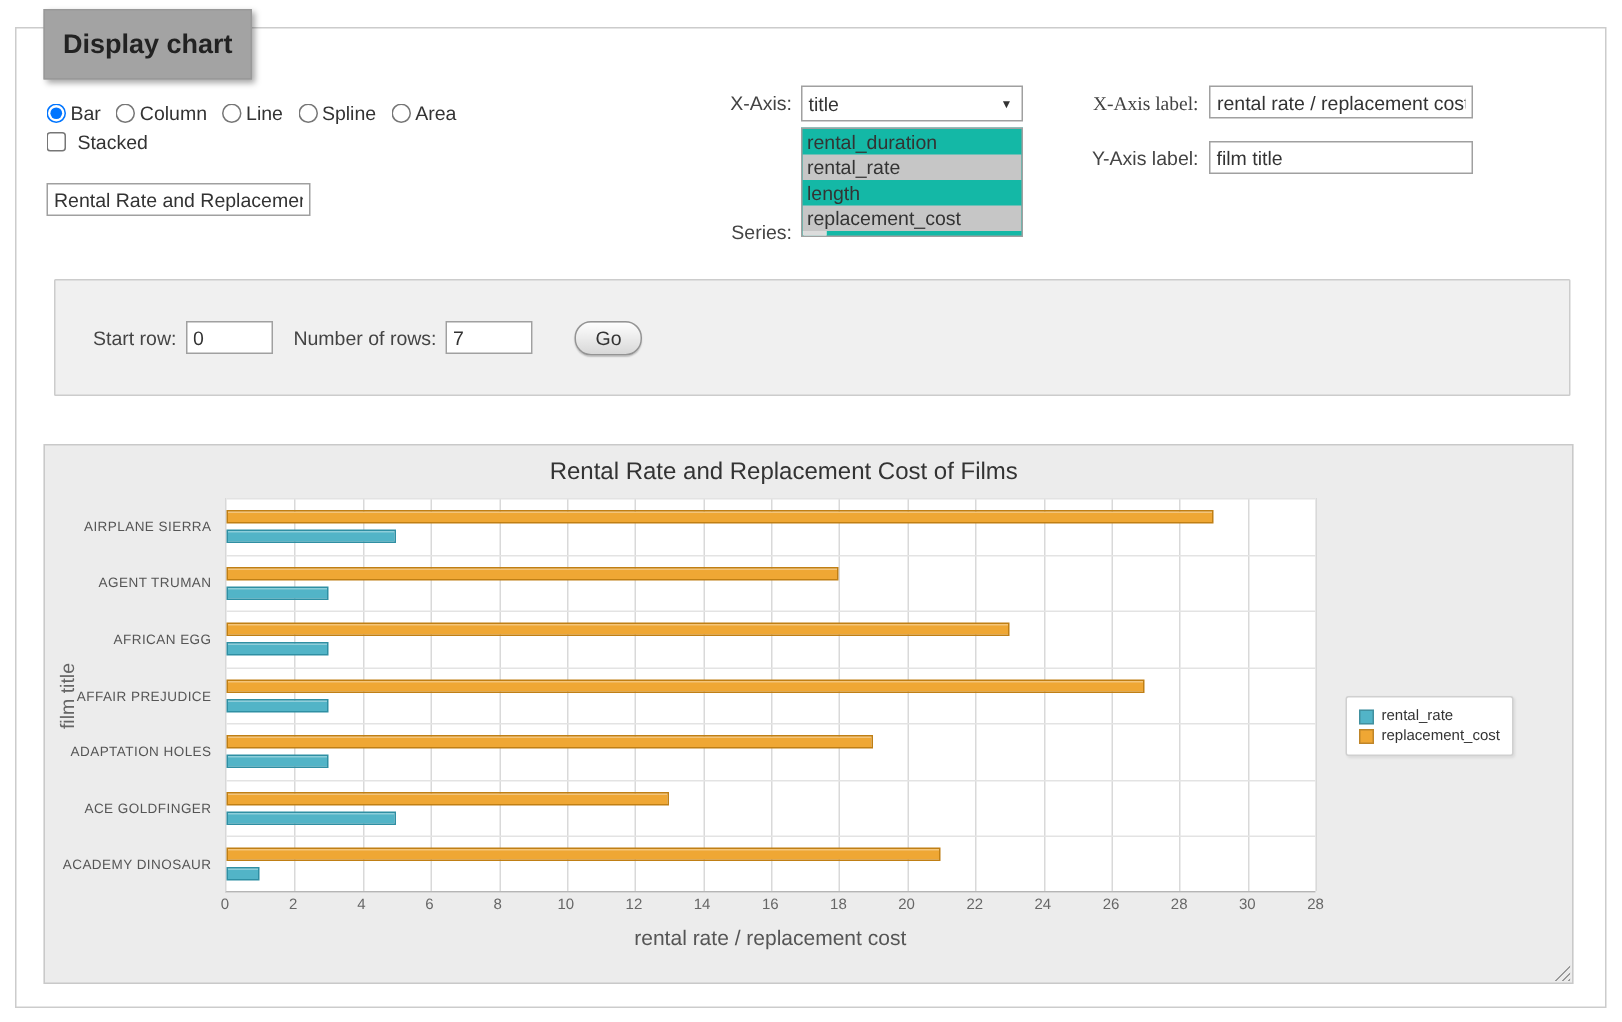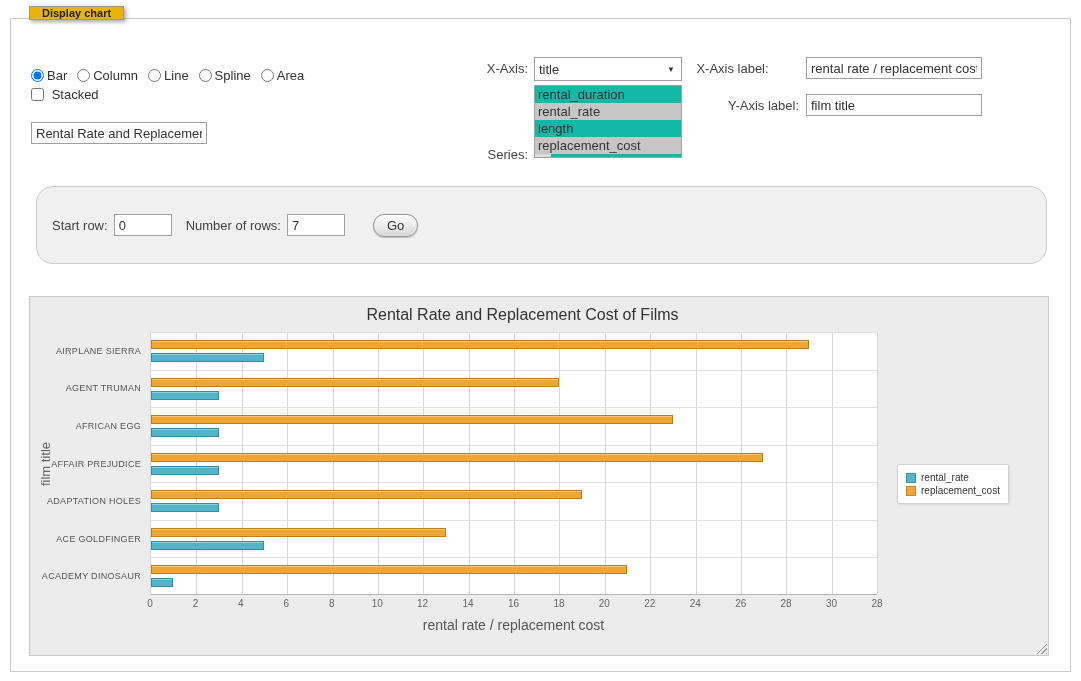--- a/index.html
+++ b/index.html
@@ -1,53 +1,53 @@
 <!DOCTYPE html>
 <html><head>
 <meta charset="utf-8">
 <style>
   * { box-sizing: border-box; }
   html,body { margin:0; padding:0; background:#fff; font-family:"Liberation Sans", sans-serif; font-size:13px; color:#333; }
 
   .outer-fieldset { position:relative; margin:18px 10px 0 10px; border:1px solid #ccc; height:654px; background:#fff; }
-  .legend-box { position:absolute; top:-13px; left:18px; background:#eab308; border:1px solid #999; padding:0 12px; font-weight:bold; font-size:11px; color:#222; box-shadow:2px 2px 4px rgba(0,0,0,.35); }
+  .legend-box { position:absolute; top:-13px; left:18px; background:#a3a3a3; border:1px solid #999; padding:12px 12px; font-weight:bold; font-size:18px; color:#222; box-shadow:2px 2px 4px rgba(0,0,0,.35); }
 
   
   .radio-row { position:absolute; left:20px; top:36px; white-space:nowrap;margin-top:13px; }
   .radio-item { margin-right:10px; }
   .radio-item input { vertical-align:-2px; margin:0 3px 0 0; }
   .stacked-row { position:absolute; left:20px; top:68px; }
   .stacked-row input { vertical-align:-2px; margin:0 4px 0 0; }
   input[type=text] { border:1px solid #a0a0a0; height:22px; padding:1px 4px; font-family:"Liberation Sans",sans-serif; font-size:13px; color:#333; background:#fff; }
   .title-input { position:absolute; left:20px; top:103px; width:176px; }
   .lab { position:absolute; color:#444; }
   .xaxis-label-text { left:420px; top:42px; width:97px; text-align:right; }
   .series-label-text { left:420px; top:128px; width:97px; text-align:right; }
-  .xlabel-text { left:655px; top:42px; width:133px; text-align:center; }
+  .xlabel-text { left:655px; top:42px; width:133px; text-align:right;font-family:Liberation Serif, serif; }
   .ylabel-text { left:655px; top:79px; width:133px; text-align:right; }
   .xlabel-input { position:absolute; left:795px; top:38px; width:176px; }
   .ylabel-input { position:absolute; left:795px; top:75px; width:176px; }
 
   .fake-select { position:absolute; left:523px; top:38px; width:148px; height:24px; border:1px solid #a0a0a0; background:#fff; display:flex; align-items:center; padding:0 4px; cursor:default; }
   .fake-select .val { flex:1; }
   .fake-select .arrow { font-size:8px; color:#333; padding-right:2px; }
 
   .listbox { position:absolute; left:523px; top:66px; width:148px; height:73px; border:1px solid #a0a0a0; background:#14b8a6; display:flex; overflow:hidden;flex-direction:column; }
   .lb-options { flex:1; }
   .lb-option { height:17px; line-height:17px; padding-left:3px; white-space:nowrap; overflow:hidden; }
   .lb-option.sel { background:#c6c6c6; }
   .lb-scrollbar { width:16px; background:#f1f1f1; border-left:1px solid #e0e0e0; position:relative; }
   .sb-btn { height:15px; display:flex; align-items:center; justify-content:center; background:#f1f1f1; }
   .sb-btn.down { position:absolute; bottom:0; left:0; right:0; background:#dcdcdc; }
   .tri-up { width:0;height:0;border-left:3px solid transparent;border-right:3px solid transparent;border-bottom:4px solid #555; }
   .tri-down { width:0;height:0;border-left:3px solid transparent;border-right:3px solid transparent;border-top:4px solid #555; }
   .sb-thumb { position:absolute; top:15px; left:2px; width:12px; height:20px; background:#c1c1c1; border-radius:1px; }
 
   
-  .rows-panel { position:absolute; left:25px; top:167px; width:1011px; height:78px; background:#f0f0f0; border:1px solid #ccc; border-radius:17px; display:flex; align-items:center; padding-left:15px; }
+  .rows-panel { position:absolute; left:25px; top:167px; width:1011px; height:78px; background:#f0f0f0; border:1px solid #ccc; border-radius:1px; display:flex; align-items:center; padding-left:25px; }
   .rows-panel label { color:#444; margin-right:6px; }
   .rows-panel input[type=text] { width:58px; margin-right:14px; }
   .go-button { margin-left:14px; font-family:"Liberation Sans",sans-serif; font-size:13px; color:#333; background:linear-gradient(180deg,#fefefe,#d8d8d8); border:1px solid #949494; border-radius:11px; padding:3px 13px; box-shadow:0 1px 1px rgba(0,0,0,.2); cursor:pointer; }
 
   
   .chart-panel { position:absolute; left:18px; top:277px; width:1020px; height:360px; background:#ececec; border:1px solid #c9c9c9; }
   .chart-title { position:absolute; left:0; top:9px; width:985px; text-align:center; font-size:16px; color:#333; }
   .plot-area { position:absolute; left:120px; top:35px; width:727px; height:263px; background:#fff; border-bottom:1px solid #b5b5b5; border-left:1px solid #d8d8d8; }
   .gridline-v { position:absolute; top:0; bottom:0; width:1px; background:#d9d9d9; }
   .gridline-h { position:absolute; left:0; right:0; height:1px; background:#e3e3e3; }

